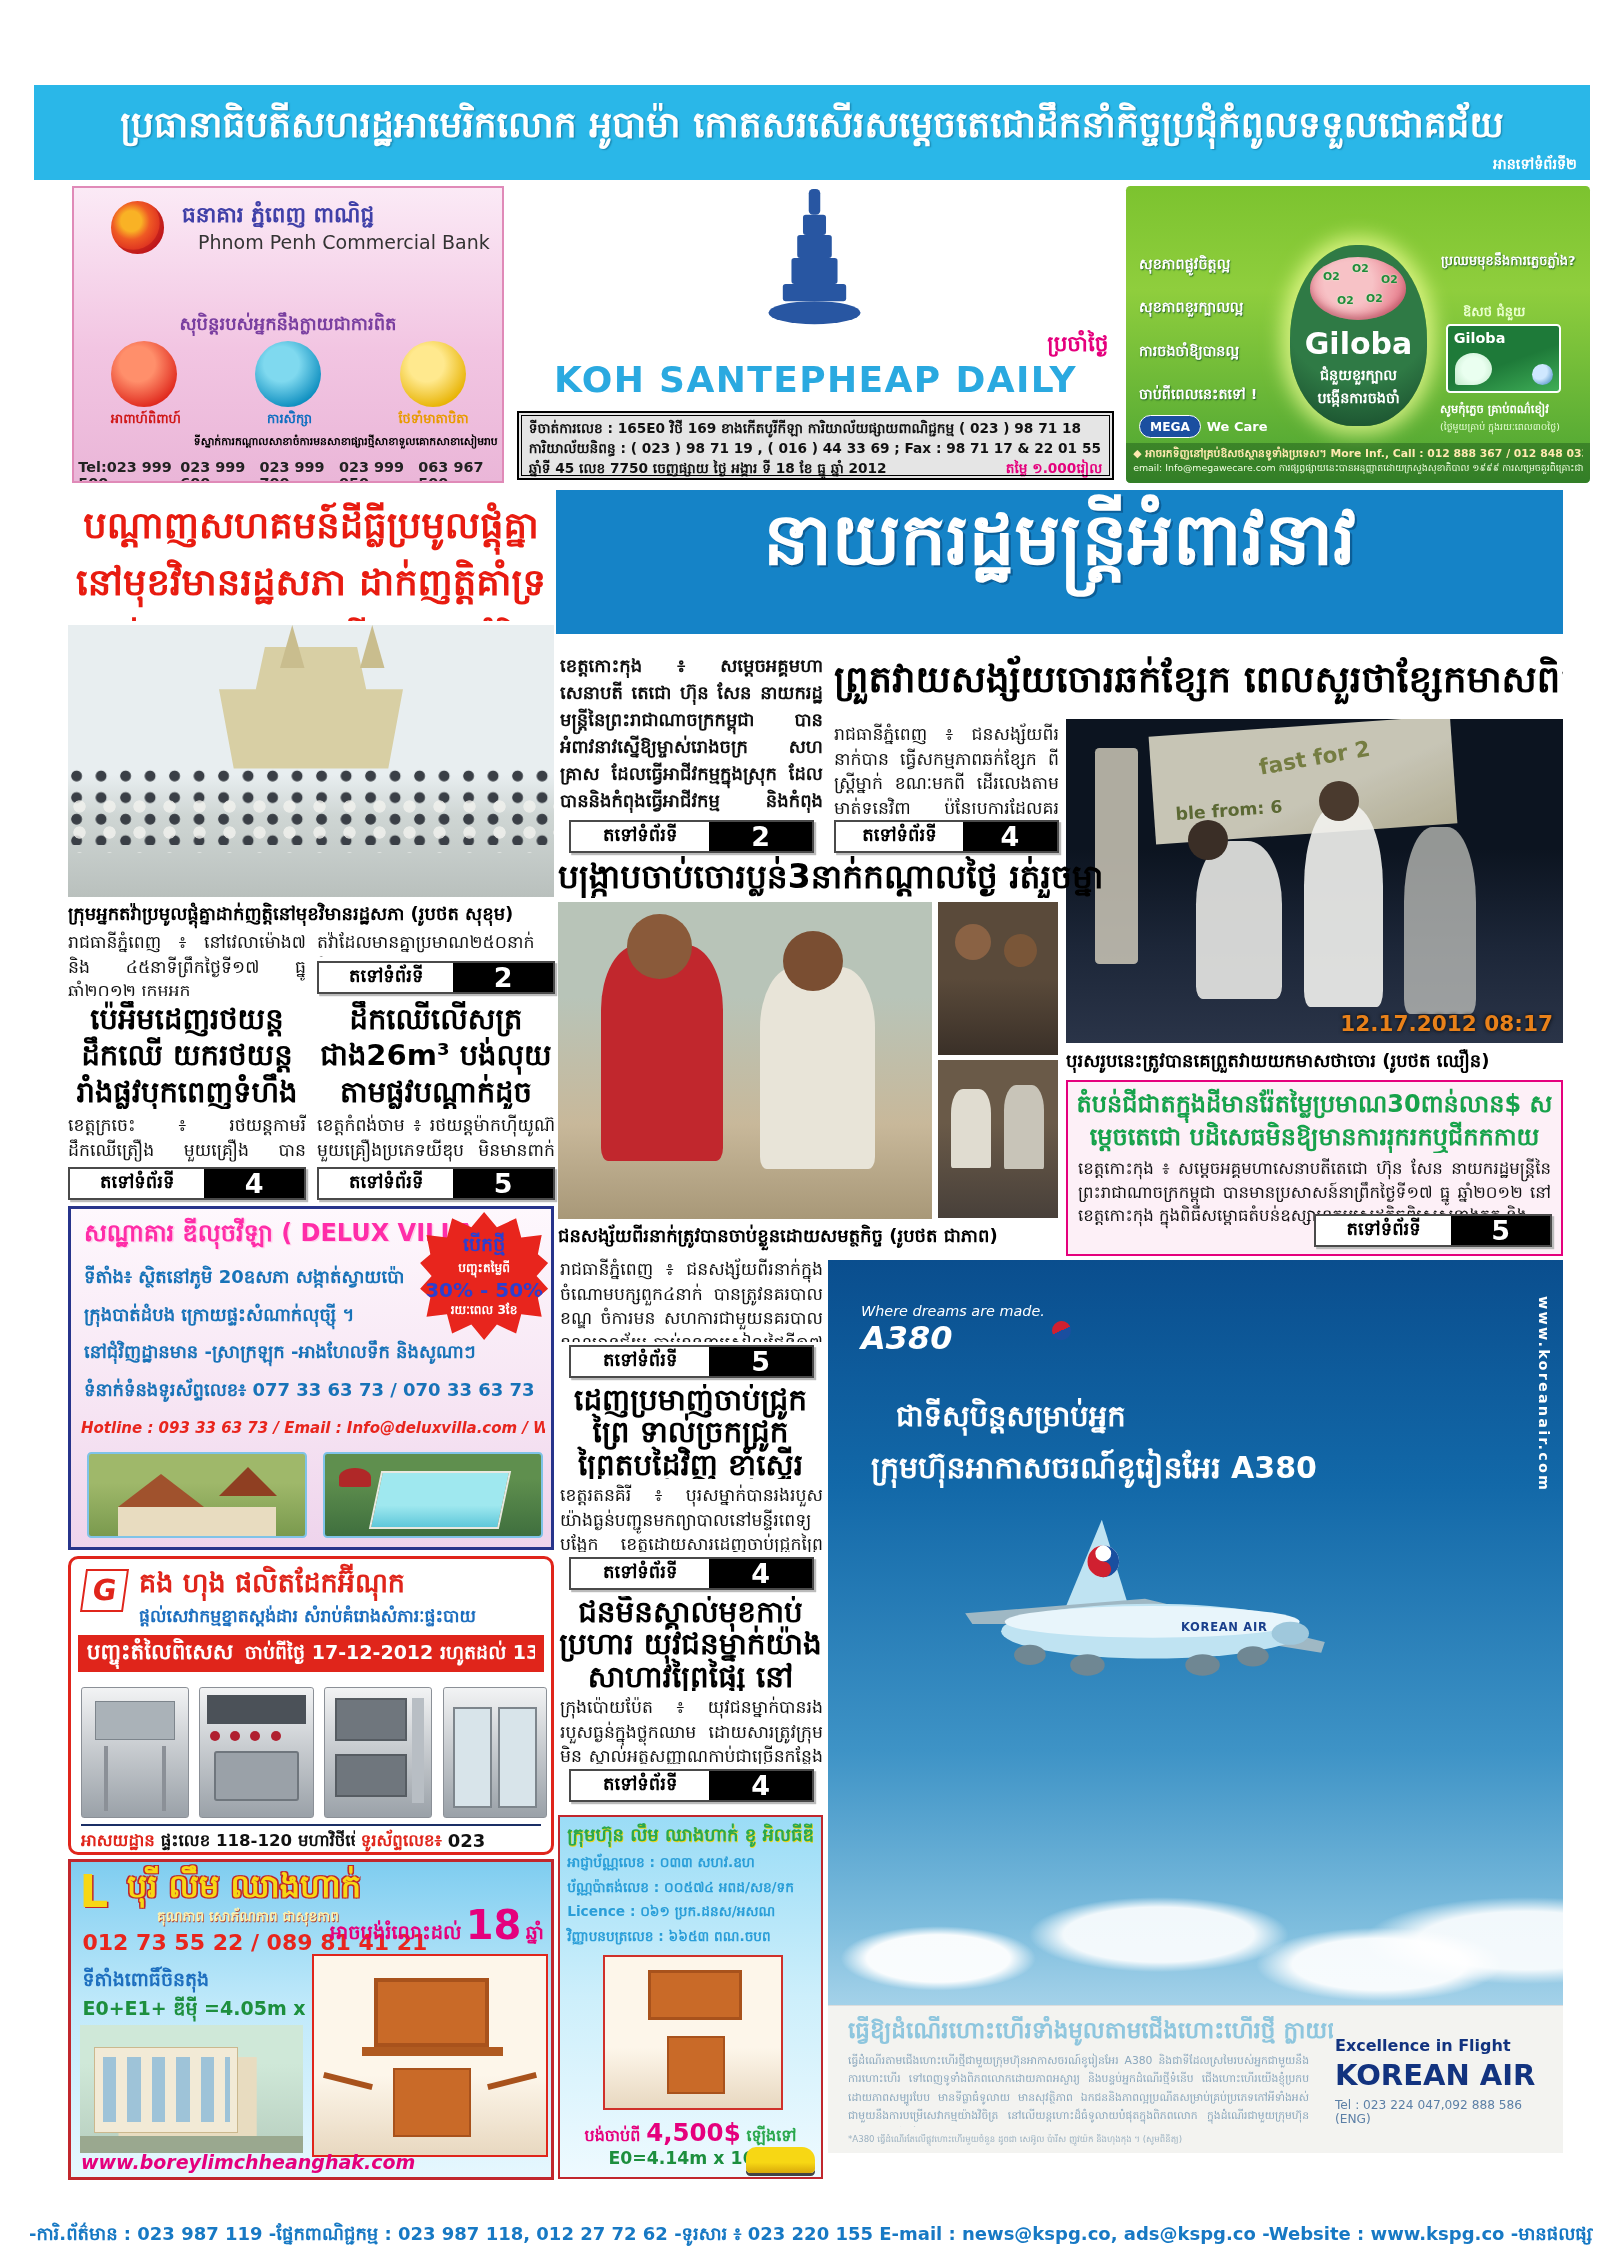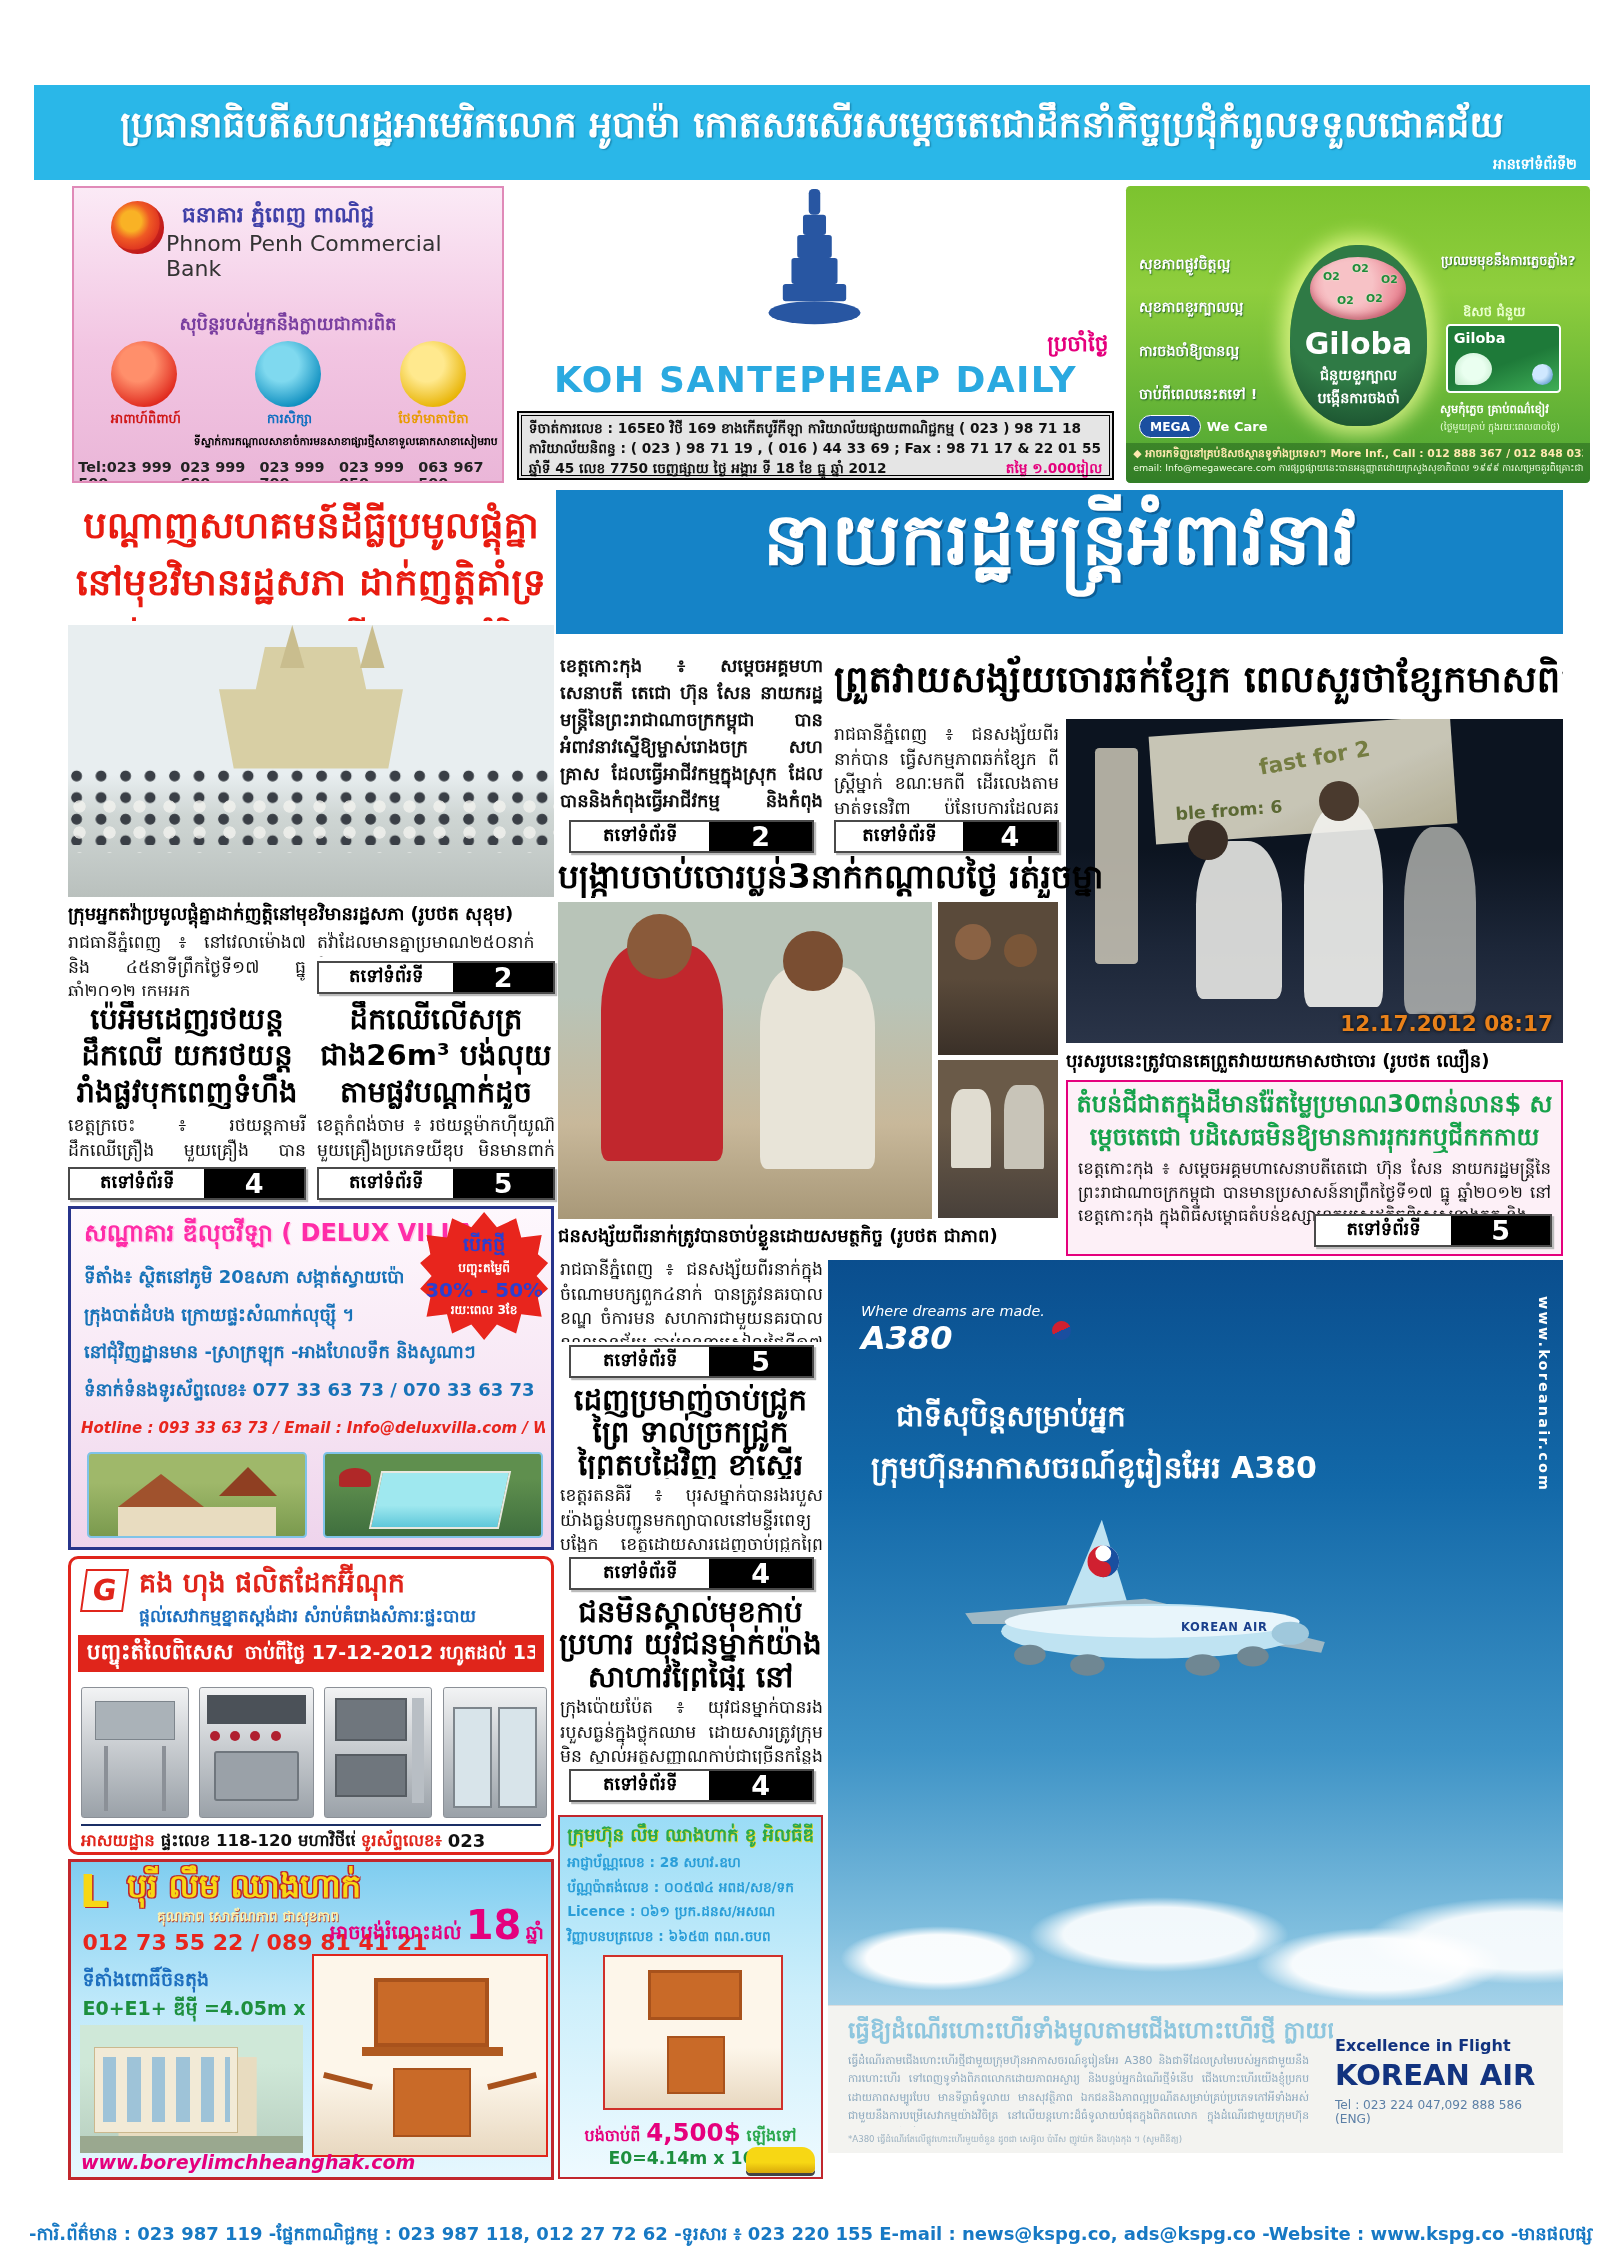--- a/index.html
+++ b/index.html
@@ -84,21 +84,21 @@
 <div id="page">
 
   <div class="abs topbanner">
     <div class="h">ប្រធានាធិបតីសហរដ្ឋអាមេរិកលោក អូបាម៉ា កោតសរសើរសម្តេចតេជោដឹកនាំកិច្ចប្រជុំកំពូលទទួលជោគជ័យ</div>
     <div class="n">អានទៅទំព័រទី២</div>
   </div>
 
   <div class="abs bankad ov">
     <div class="roselogo"></div>
     <div class="abs b" style="left:108px;top:13px;font-size:21.6px;color:#4040a8;white-space:nowrap">ធនាគារ ភ្នំពេញ ពាណិជ្ជ</div>
-    <div class="abs" style="left:92px;top:43px;font-size:22px;color:#333">Phnom Penh Commercial Bank</div>
+    <div class="abs" style="left:124px;top:43px;font-size:19px;color:#333">Phnom Penh Commercial Bank</div>
     <div class="abs b ctr" style="left:0;right:0;top:124px;font-size:18px;color:#7a3fa0">សុបិន្តរបស់អ្នកនឹងក្លាយជាការពិត</div>
     <div class="svccircle" style="left:37px;top:153px;background:radial-gradient(circle at 40% 35%,#ff8f6b 0 30%,#e02a1e 75%)"></div>
     <div class="svccircle" style="left:181px;top:153px;background:radial-gradient(circle at 40% 35%,#7fd9ef 0 30%,#0f8fc0 75%)"></div>
     <div class="svccircle" style="left:326px;top:153px;background:radial-gradient(circle at 40% 35%,#ffe98e 0 30%,#e8b406 75%)"></div>
     <div class="abs b ctr" style="left:14.4px;top:222px;width:115px;font-size:13px;color:#d01818;white-space:nowrap;overflow:hidden">អាពាហ៍ពិពាហ៍</div>
     <div class="abs b ctr" style="left:158px;top:222px;width:115px;font-size:13px;color:#0f6fc0;white-space:nowrap;overflow:hidden">ការសិក្សា</div>
     <div class="abs b ctr" style="left:302px;top:222px;width:115px;font-size:13px;color:#e89b00;white-space:nowrap;overflow:hidden">ថែទាំមាតាបិតា</div>
     <div class="abs" style="left:4.3px;right:4.3px;top:246px;display:flex;justify-content:flex-end">
       <span class="b" style="font-size:10.8px">ទីស្នាក់ការកណ្តាល</span>
       <span class="b" style="font-size:10.8px">សាខាចំការមន</span>
@@ -372,21 +372,21 @@
 
   <div class="abs subhead ctr" style="left:558px;top:1596px;width:265px;height:95px;font-size:29.5px;line-height:1.1">ជនមិនស្គាល់មុខកាប់ប្រហារ យុវជនម្នាក់យ៉ាងសាហាវព្រៃផ្សៃ នៅកណ្តាលក្រុងប៉ោយប៉ែត</div>
   <div class="abs khpara" style="left:560px;top:1695px;width:263px;height:69px">ក្រុងប៉ោយប៉ែត ៖ យុវជនម្នាក់បានរង របួសធ្ងន់ក្នុងថ្លុកឈាម ដោយសារត្រូវក្រុមមិន ស្គាល់អត្តសញ្ញាណកាប់ជាច្រើនកន្លែង និងដាច់</div>
   <div class="contbox" style="left:569px;top:1769px;width:245px;height:33px">
     <div class="lbl">តទៅទំព័រទី</div>
     <div class="num">4</div>
   </div>
 
   <div class="abs company ov">
     <div class="abs ctr b" style="left:2.9px;right:2.9px;top:5.8px;font-size:18px;color:#2aa84d;text-shadow:0.7px 0.7px 0 #f7d714;white-space:nowrap;overflow:hidden">ក្រុមហ៊ុន លឹម ឈាងហាក់ ខូ អិលធីឌី</div>
-    <div class="abs b" style="left:7.2px;top:37px;font-size:13.7px;color:#2a9ed8;white-space:nowrap">អាជ្ញាប័ណ្ណលេខ : 28 សហវ.ឧហ</div>
+    <div class="abs b" style="left:7.2px;top:37px;font-size:13.7px;color:#2a9ed8;white-space:nowrap">អាជ្ញាប័ណ្ណលេខ : ០៣៣ សហវ.ឧហ</div>
     <div class="abs b" style="left:7.2px;top:62px;font-size:13.7px;color:#2a9ed8;white-space:nowrap">ប័ណ្ណប៉ាតង់លេខ : ០០៥៧៤ អពដ/សខ/ទក</div>
     <div class="abs b" style="left:7.2px;top:86px;font-size:13.7px;color:#2a9ed8;white-space:nowrap">Licence : ០៦១ ប្រក.ដនស/អសណ</div>
     <div class="abs b" style="left:7.2px;top:111px;font-size:13.7px;color:#2a9ed8;white-space:nowrap">វិញ្ញាបនបត្រលេខ : ៦៦៥៣ ពណ.ចបព</div>
     <div class="photo" style="left:43px;top:138px;width:180px;height:155px;border:2.2px solid #d0302a;background:linear-gradient(180deg,#fdf6ea 0 60%,#e8d8c0 100%)">
       <div class="abs" style="left:43px;top:13px;width:94px;height:50px;background:#c96a28;border:3.6px solid #a8521c"></div>
       <div class="abs" style="left:62px;top:79px;width:58px;height:58px;background:#c96a28;border:2.2px solid #a8521c"></div>
     </div>
     <div class="abs" style="left:0;right:0;top:301px;display:flex;justify-content:center;align-items:baseline;gap:5.8px">
       <span class="b" style="font-size:16px;color:#e5007d">បង់ចាប់ពី</span>
       <span class="b" style="font-size:24.5px;color:#e5007d">4,500$</span>

